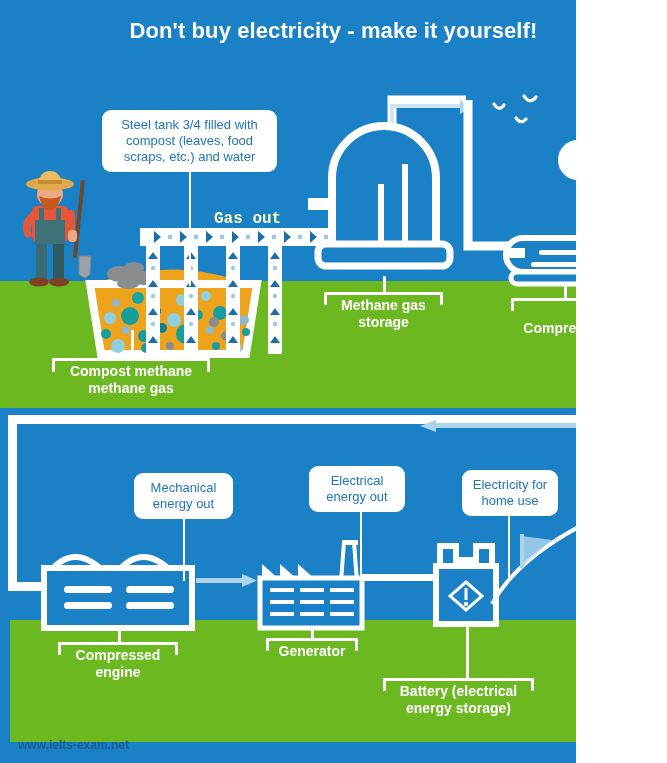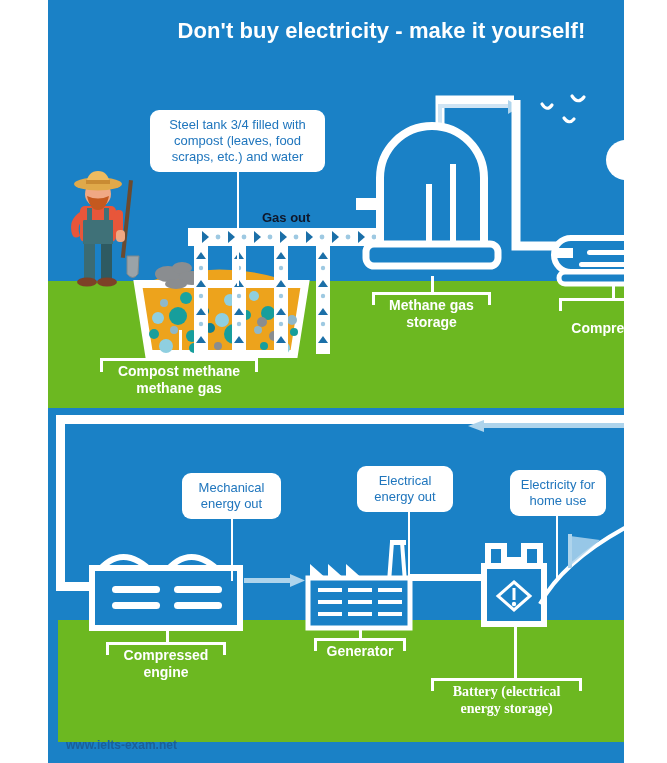--- a/index.html
+++ b/index.html
@@ -1,29 +1,29 @@
 <!DOCTYPE html>
 <html><head>
 <meta charset="utf-8">
 <style>
   html,body{margin:0;padding:0;background:#fff;}
   body{font-family:"Liberation Sans",sans-serif;}
-  #stage{position:relative;width:576px;height:763px;overflow:hidden;background:#1a81c6;margin-left:48px;}
+  #stage{position:relative;width:576px;height:763px;overflow:hidden;background:#1a81c6;}
 
   
   .band-green-top{position:absolute;left:0;top:281px;width:634px;height:127px;background:#6cb821;}
   .band-green-bottom{position:absolute;left:10px;top:620px;width:657px;height:122px;background:#6cb821;}
   .band-blue-bottom{position:absolute;left:0;top:742px;width:667px;height:21px;background:#1a81c6;}
 
   
   .title{position:absolute;left:0;top:18px;width:667px;text-align:center;color:#fff;
          font-size:22px;font-weight:bold;letter-spacing:.1px;}
 
   
-  .hdr{position:absolute;color:#0f172a;font-size:13px;font-weight:bold;white-space:nowrap;}
+  .hdr{position:absolute;color:#fef9c3;font-size:16px;font-weight:bold;white-space:nowrap;font-family:Liberation Mono, monospace;}
 
   
   .callout{position:absolute;background:#fff;border-radius:9px;color:#2076bd;
            font-size:13px;line-height:16px;text-align:center;
            display:flex;align-items:center;justify-content:center;padding:6px 8px;
            box-sizing:border-box;}
   .callout-line{position:absolute;background:#fff;width:2px;}
 
   
   .bracket{position:absolute;border-left:3px solid #fff;border-right:3px solid #fff;
@@ -374,20 +374,20 @@
   </div>
 
   <div class="stem" style="left:311px;top:626px;height:14px;"></div>
   <div class="bracket" style="left:266px;top:638px;width:92px;height:13px;"></div>
   <div class="blabel" style="left:266px;top:643px;width:92px;">
     <span>Generator</span>
   </div>
 
   <div class="stem" style="left:466px;top:624px;height:56px;"></div>
   <div class="bracket" style="left:383px;top:678px;width:151px;height:13px;"></div>
-  <div class="blabel" style="left:383px;top:683px;width:151px;font-family:Liberation Serif, serif;">
+  <div class="blabel" style="left:383px;top:683px;width:151px;">
     <span>Battery (electrical</span><br>
     <span>energy storage)</span>
   </div>
 
   <div class="footer">www.ielts-exam.net</div>
 
 </div>
 
 </body></html>

